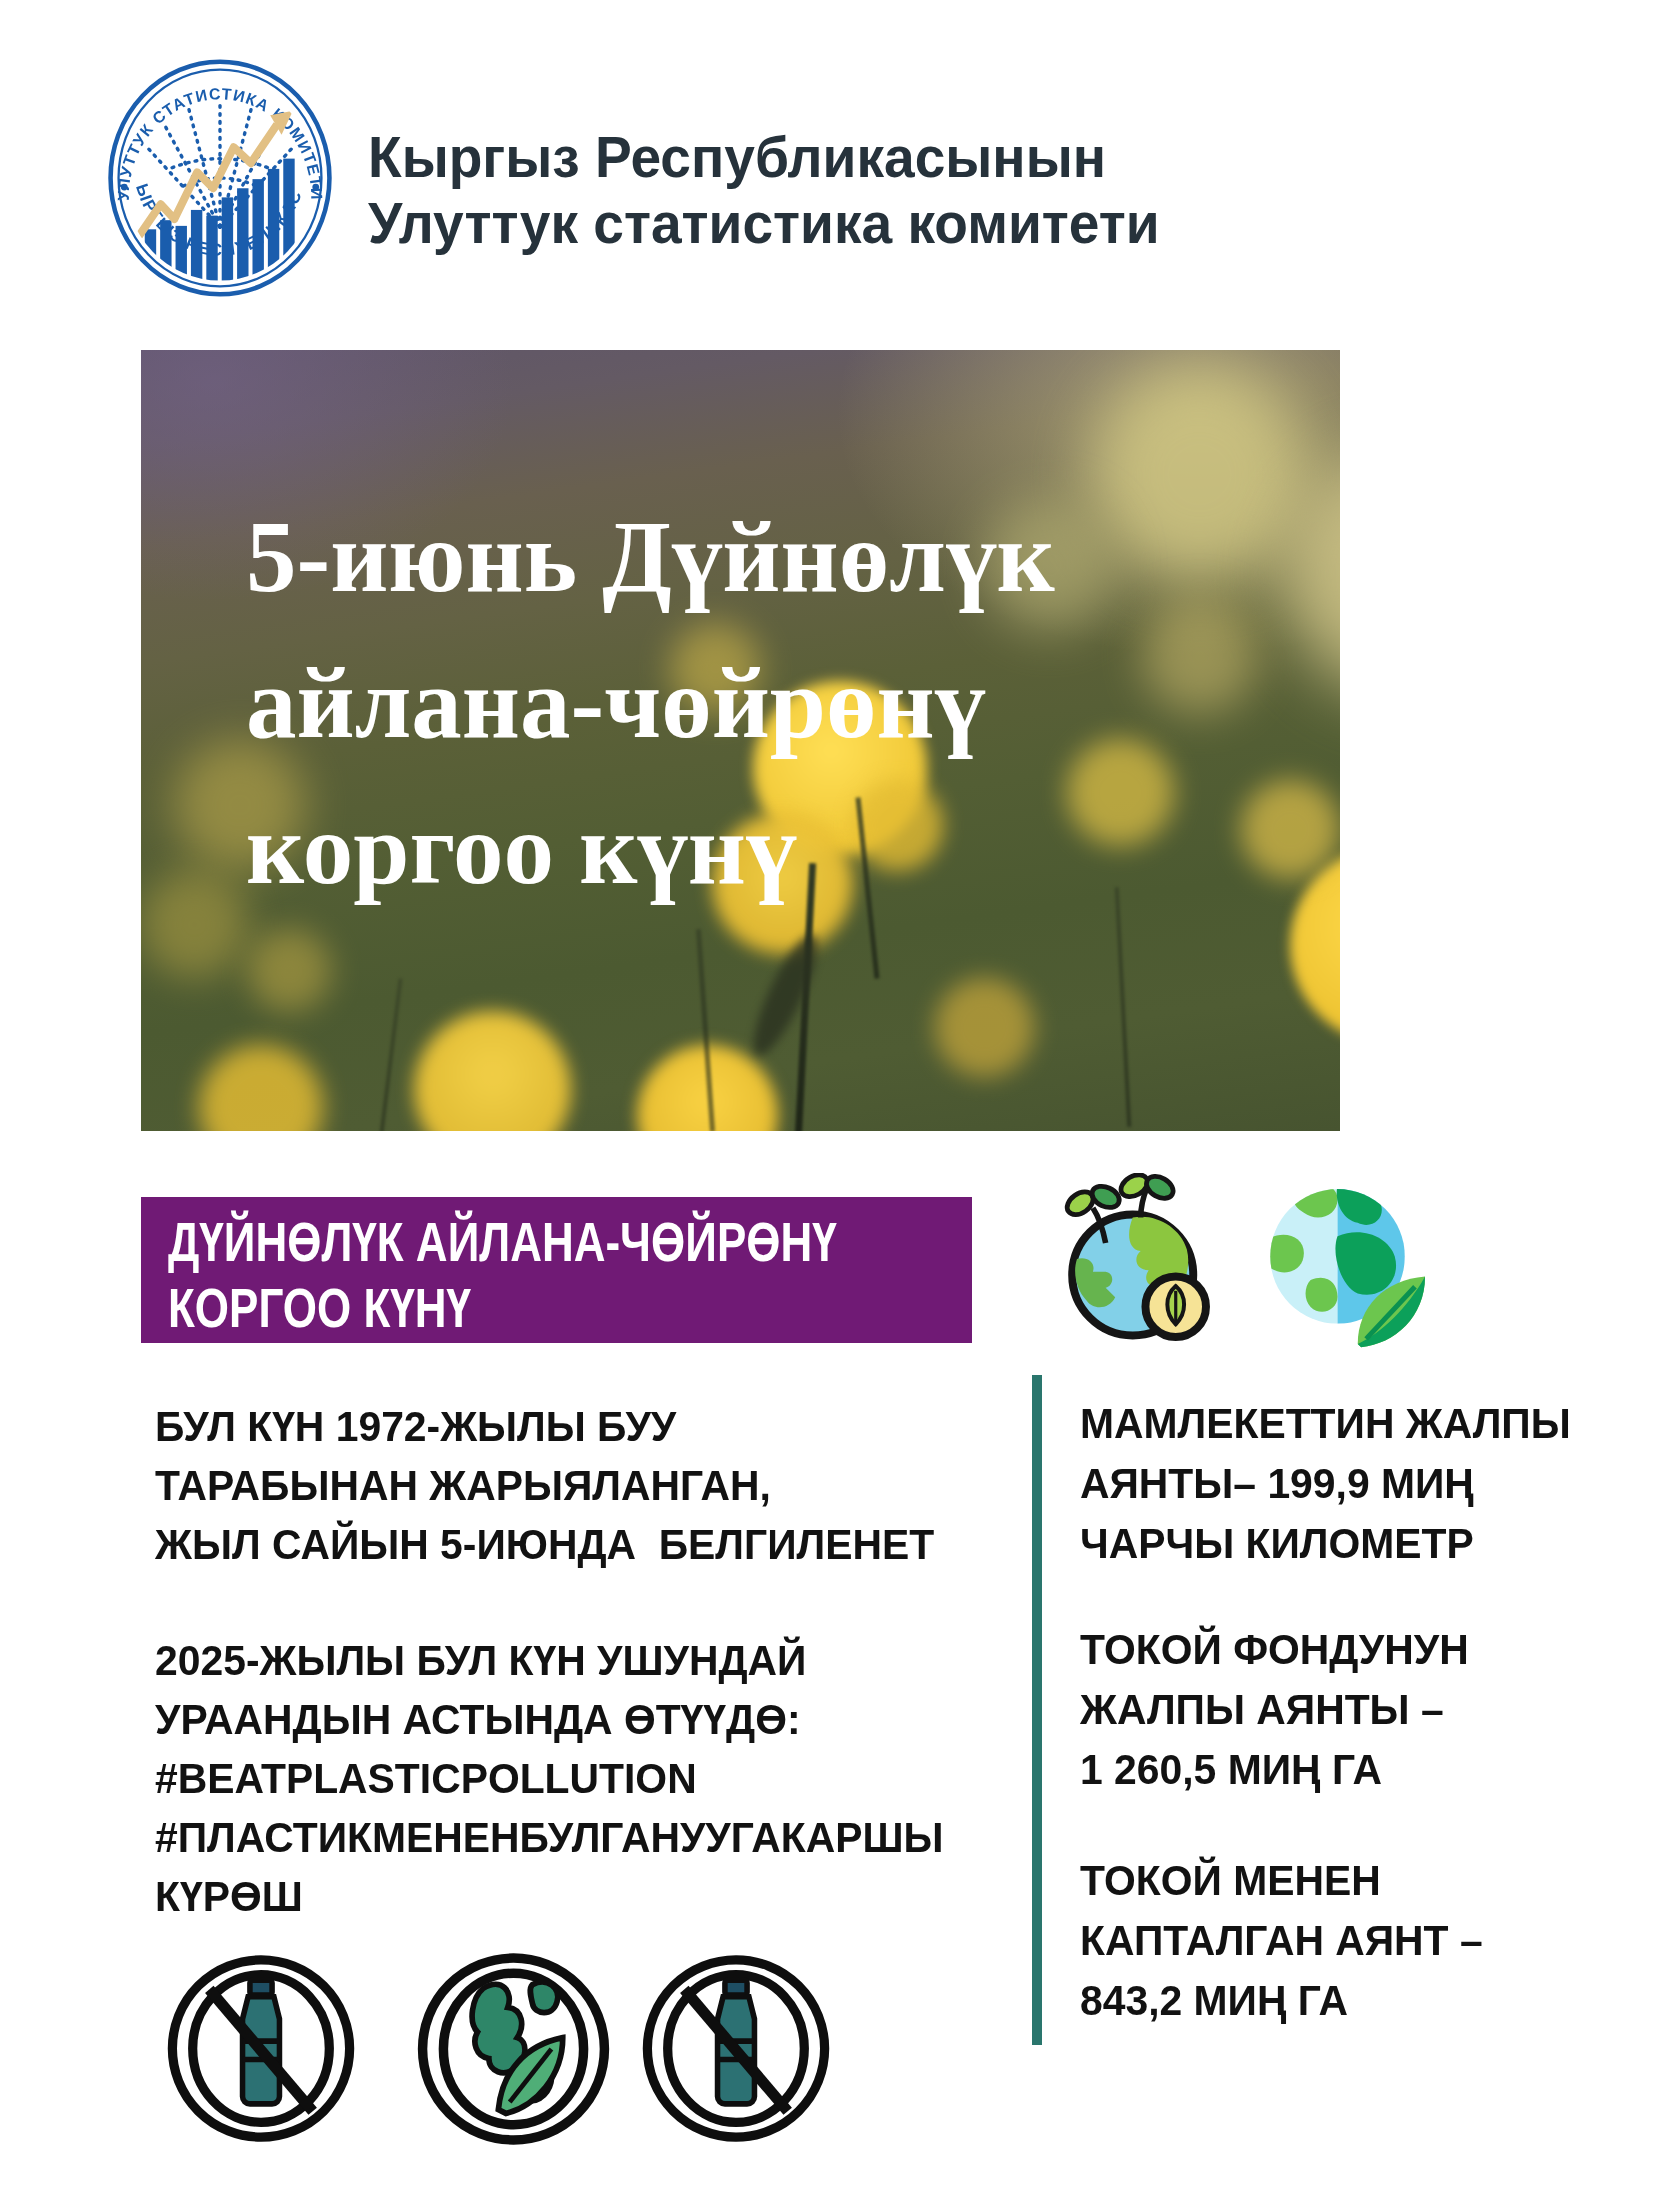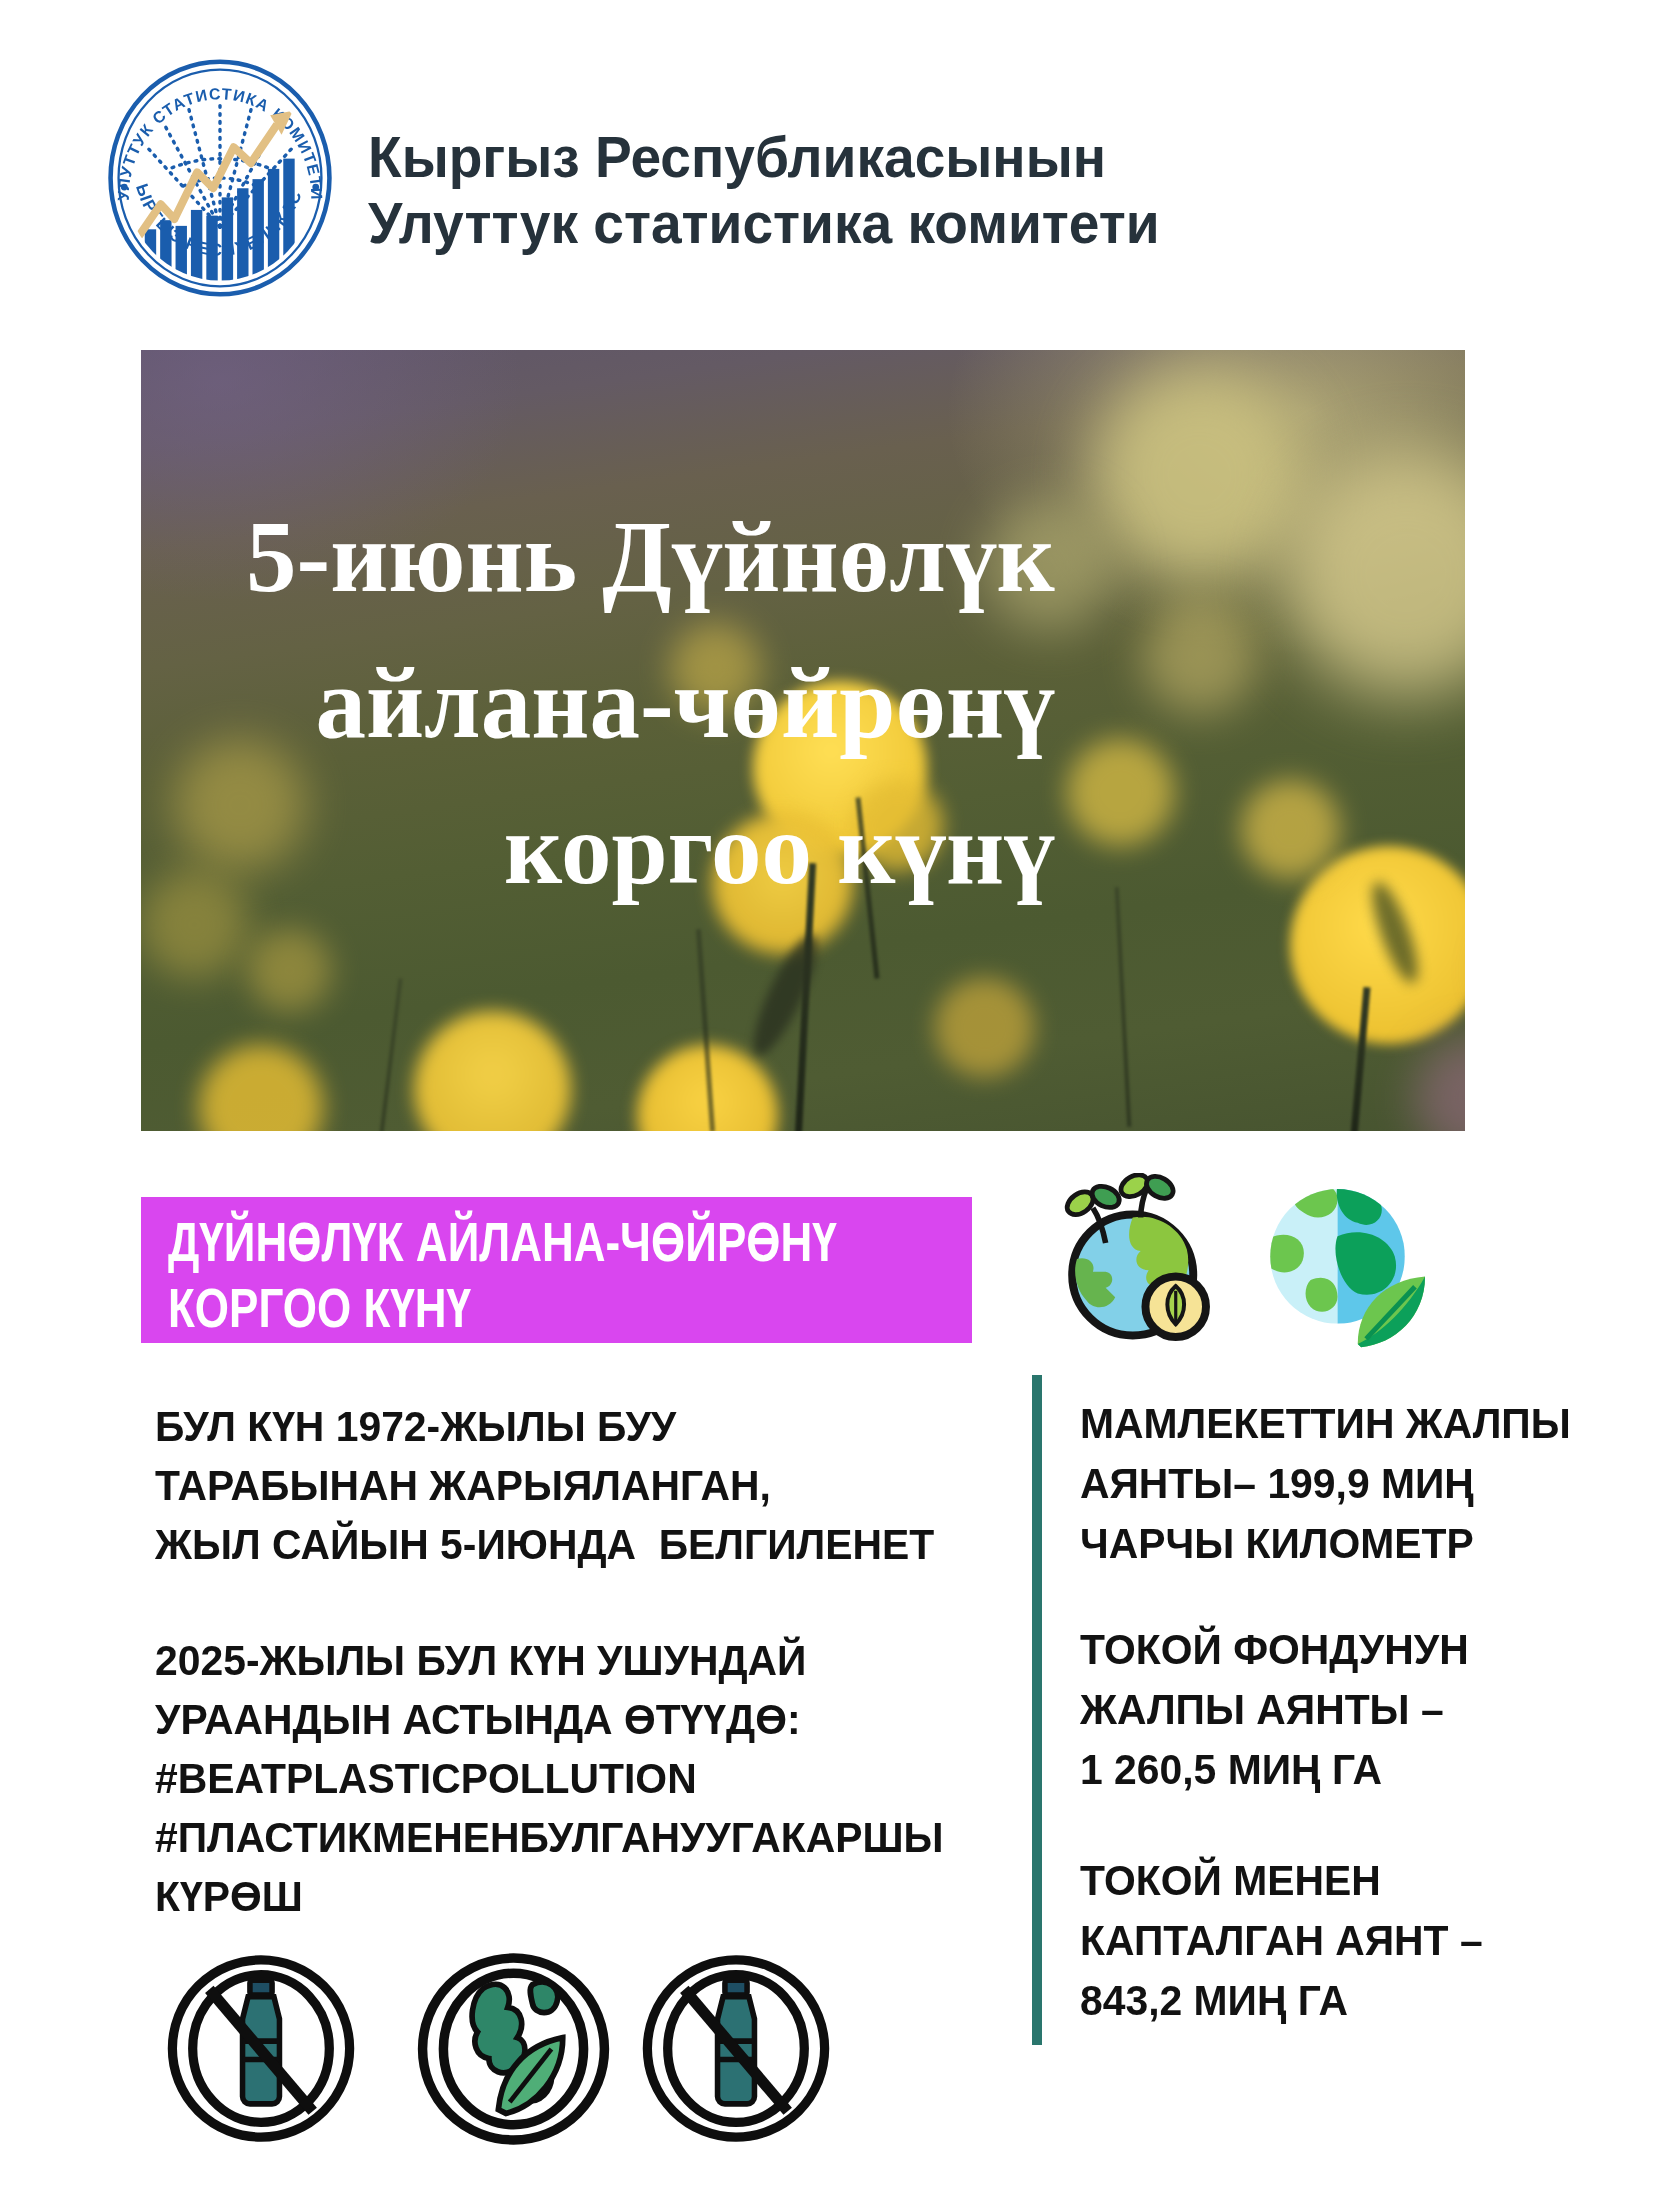--- a/index.html
+++ b/index.html
@@ -4,32 +4,32 @@
 <style>
   html,body{margin:0;padding:0;background:#ffffff;}
   body{width:1654px;height:2205px;position:relative;overflow:hidden;
        font-family:"Liberation Sans","DejaVu Sans",sans-serif;}
   .abs{position:absolute;}
   
   .org-title{left:368px;top:124px;width:910px;font-size:58px;line-height:66px;
     font-weight:bold;color:#26323b;white-space:pre-wrap;
     transform:scaleX(0.95);transform-origin:0 0;}
   
-  .hero{left:141px;top:350px;width:1324px;height:781px;overflow:hidden;text-align:right;}
+  .hero{left:141px;top:350px;width:1199px;height:781px;overflow:hidden;}
   .hero-bg{position:absolute;inset:0;background:
     radial-gradient(ellipse 513px 347px at 88% 8%, rgba(211,202,140,.6), rgba(211,202,140,0) 70%),
     radial-gradient(ellipse 430px 314px at 6% 4%, rgba(118,100,138,.55), rgba(118,100,138,0) 70%),
     linear-gradient(172deg,#5f5569 0%,#645a64 10%,#69604f 21%,#646244 33%,
       #5b6038 45%,#535e34 58%,#4c5a31 72%,#4f5c33 85%,#475430 100%);}
   .blob{position:absolute;border-radius:50%;}
   .stem{position:absolute;background:linear-gradient(#313a24,#1e2517);filter:blur(1.7px);}
   .hero-title{left:105px;top:134px;font-family:"Liberation Serif","DejaVu Serif",serif;
     font-weight:bold;font-size:101px;line-height:146px;color:#ffffff;white-space:pre-wrap;}
   
-  .banner{left:141px;top:1197px;width:831px;height:146px;background:#d946ef;}
+  .banner{left:141px;top:1197px;width:831px;height:146px;background:#701a75;}
   .banner-text{position:absolute;left:26.5px;top:11.6px;width:1034px;font-size:55px;
     line-height:66px;font-weight:bold;color:#ffffff;white-space:pre-wrap;
     transform:scaleX(0.8);transform-origin:0 0;}
   
   .caps{font-size:43px;line-height:59px;font-weight:bold;color:#121212;
     white-space:pre-wrap;transform:scaleX(0.95);transform-origin:0 0;width:910px;}
   .caps.right{line-height:60px;width:579px;}
   .accent-bar{left:1032px;top:1375px;width:10px;height:670px;background:#2A766D;}
   svg{display:block;}
 </style>

